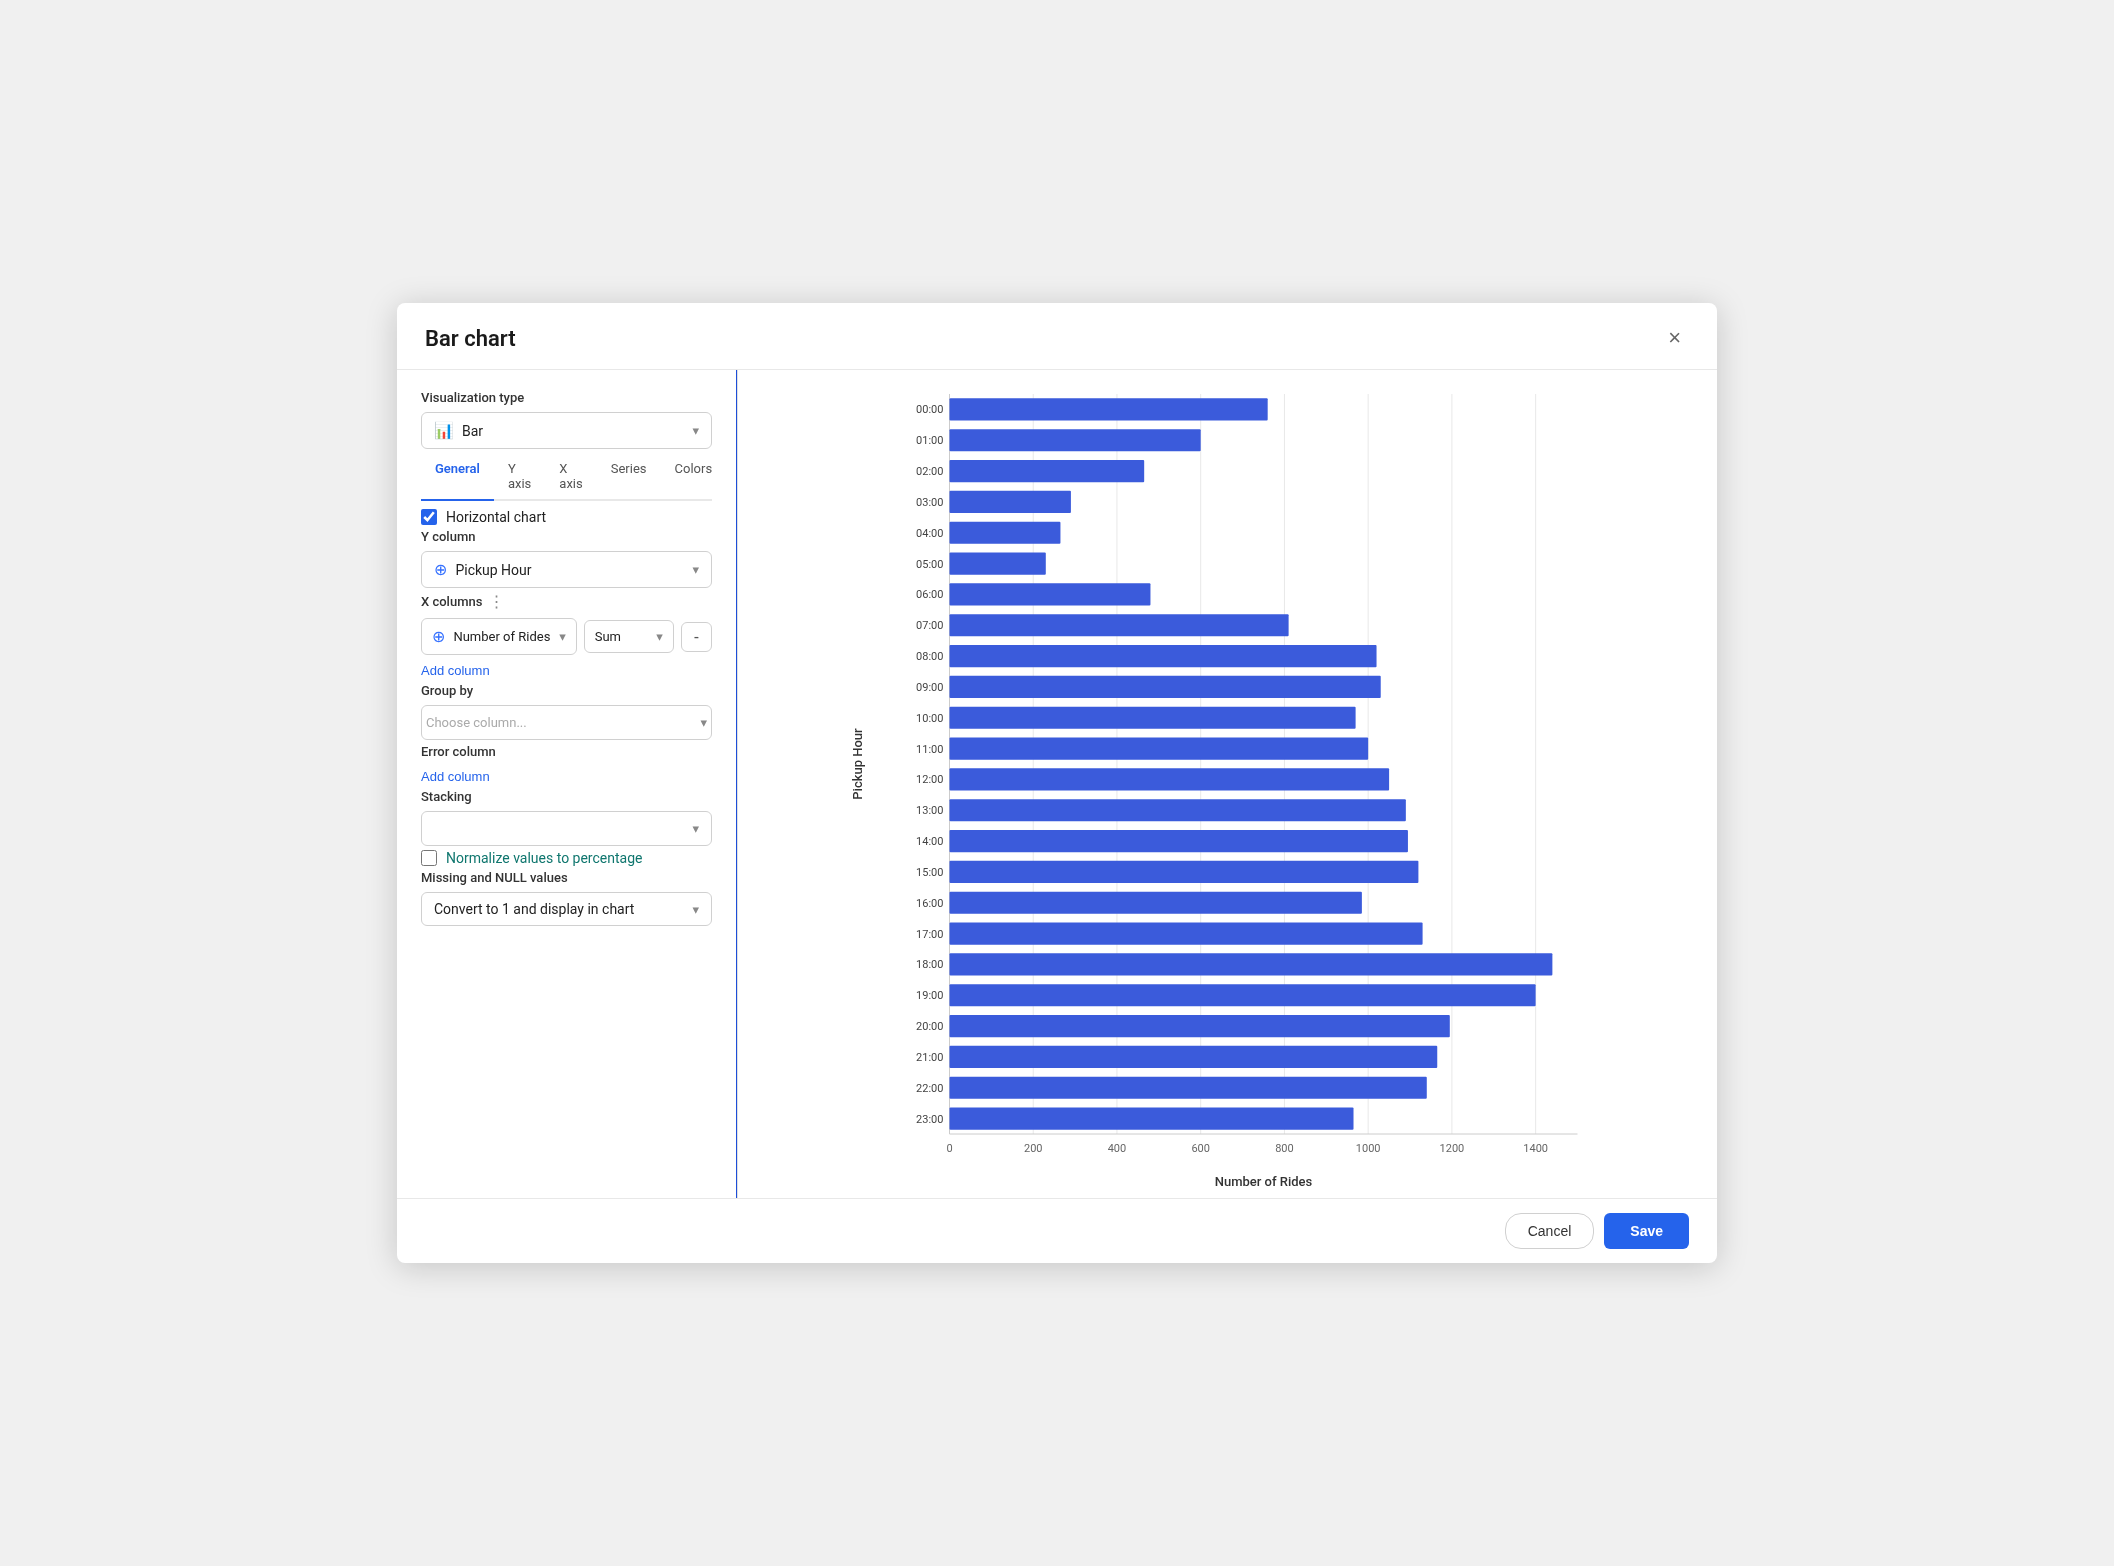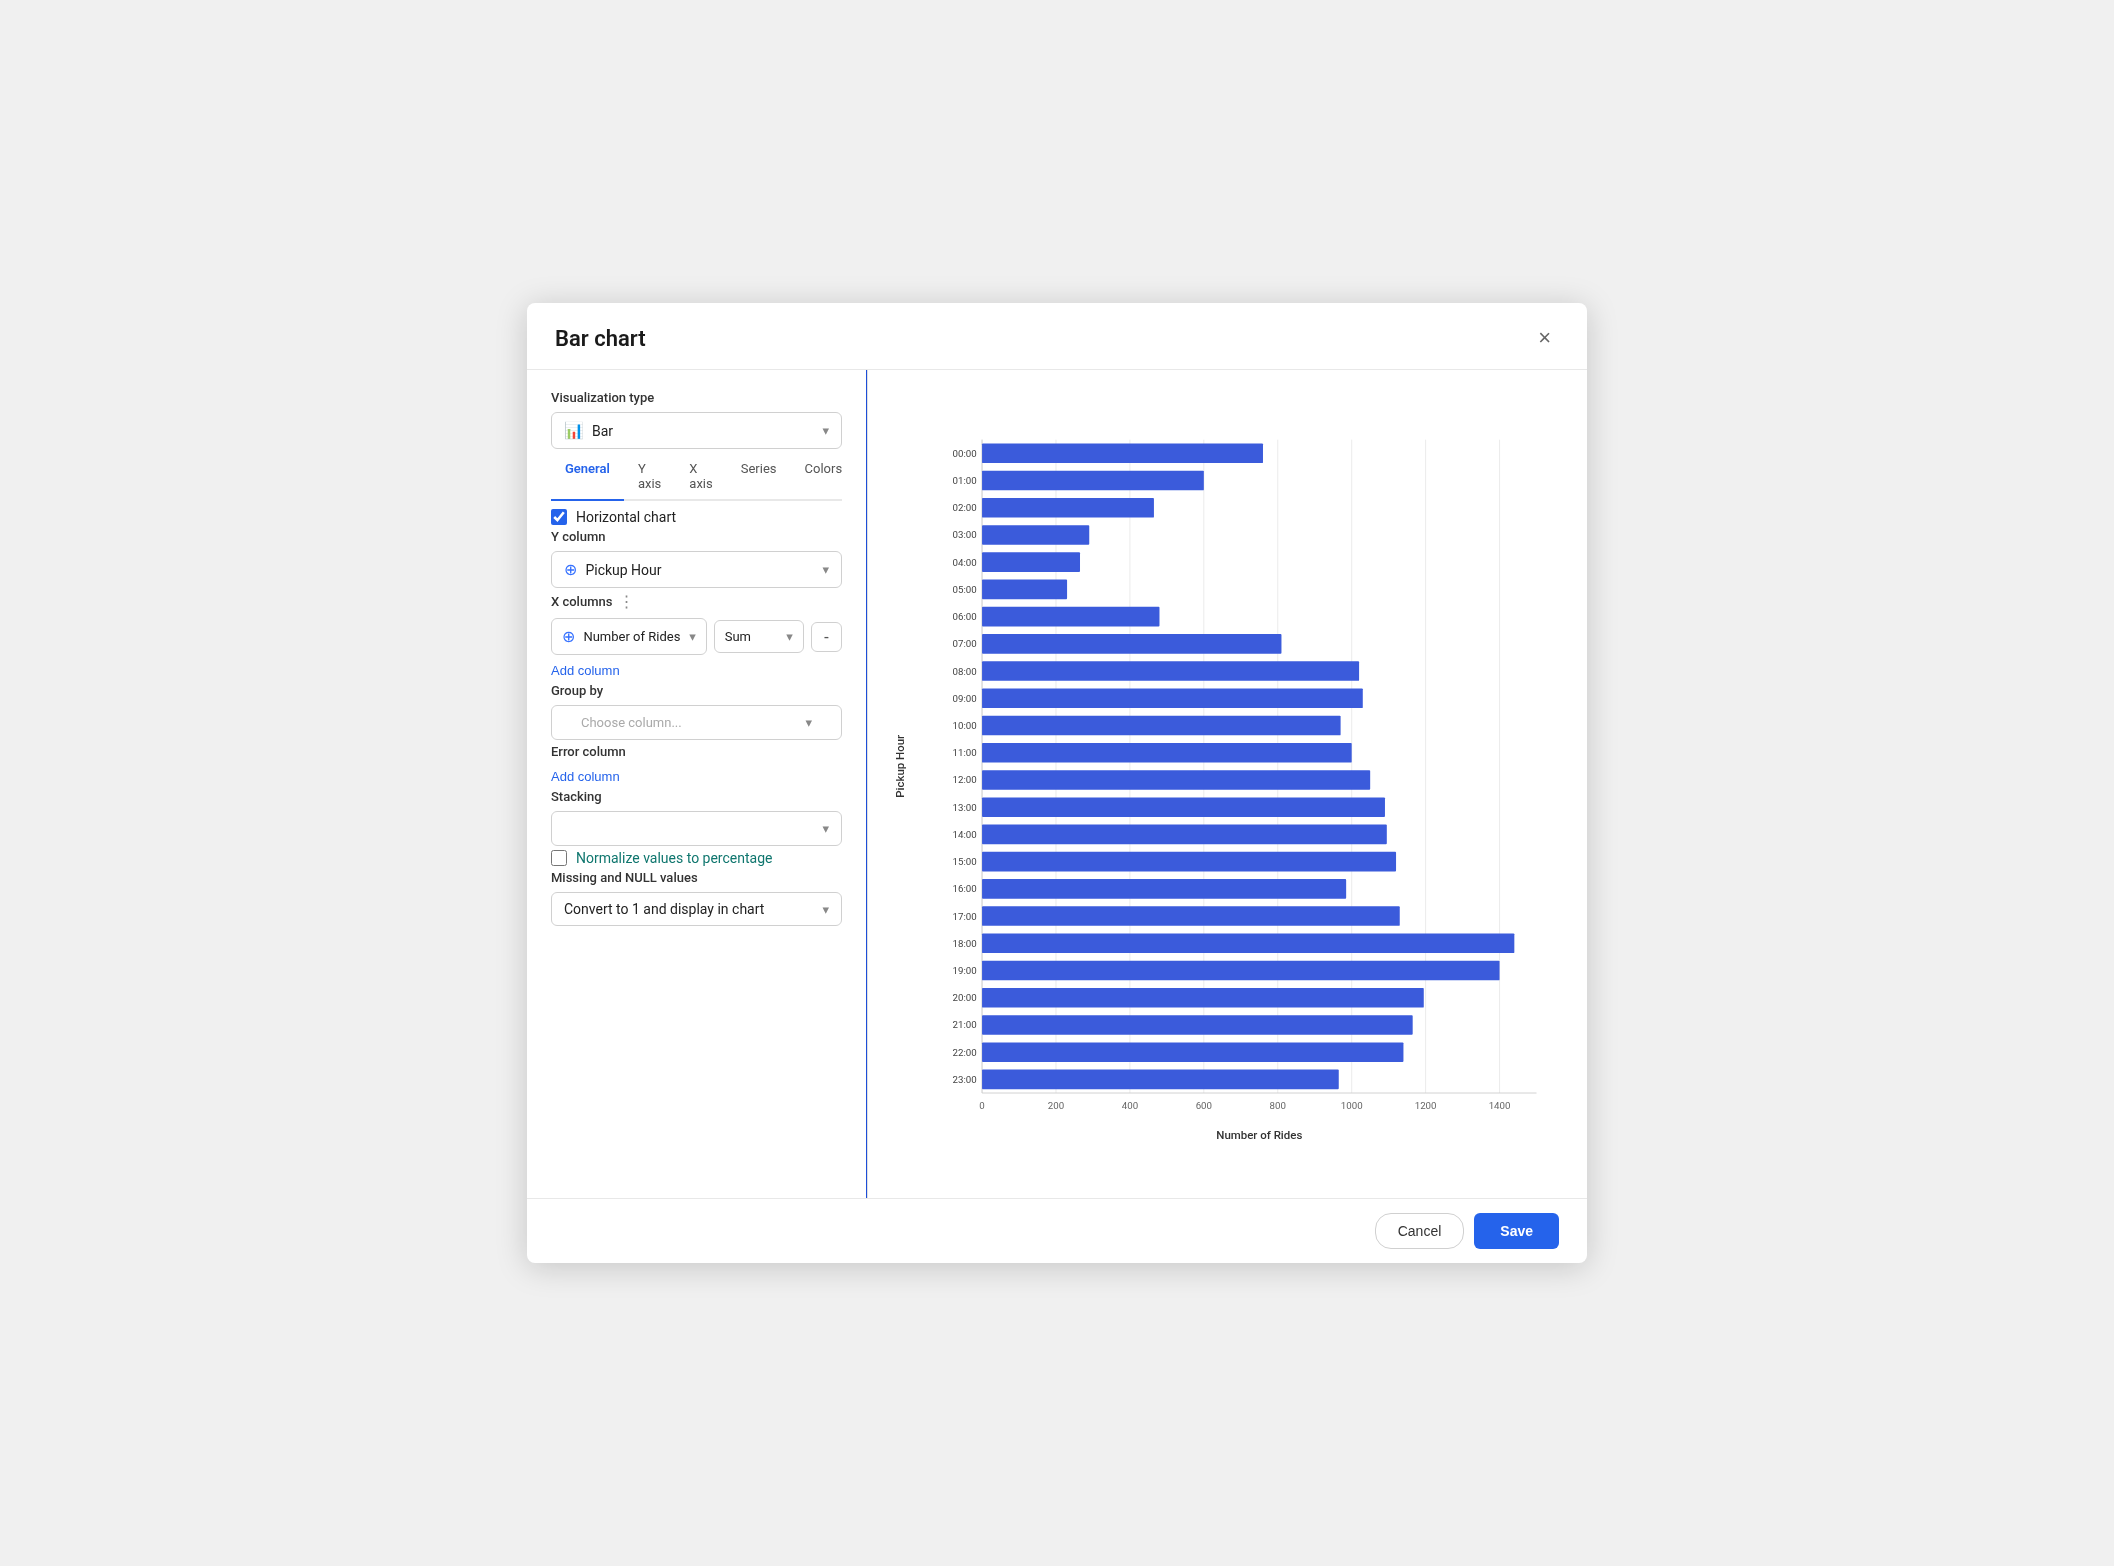--- a/index.html
+++ b/index.html
@@ -7,21 +7,21 @@
       font-family: -apple-system, BlinkMacSystemFont, 'Segoe UI', Roboto, sans-serif;
       background: #f0f0f0;
       display: flex;
       align-items: center;
       justify-content: center;
       min-height: 100vh;
     }
     .modal {
       background: #fff;
       border-radius: 8px;
-      width: 1060px;
+      width: 1320px;
       max-height: 960px;
       display: flex;
       flex-direction: column;
       box-shadow: 0 4px 32px rgba(0,0,0,0.18);
       overflow: hidden;
     }
     .modal-header {
       display: flex;
       align-items: center;
       justify-content: space-between;
@@ -189,21 +189,21 @@
       cursor: pointer;
       background: none;
       border: none;
       padding: 0;
     }
     .group-by-select {
       display: flex;
       align-items: center;
       border: 1px solid #d0d0d0;
       border-radius: 6px;
-      padding: 9px 29px;
+      padding: 9px 4px;
       background: #fff;
       cursor: pointer;
       font-size: 13px;
       color: #aaa;
       width: 100%;
       justify-content: space-between;
     }
     .stacking-select {
       display: flex;
       align-items: center;

